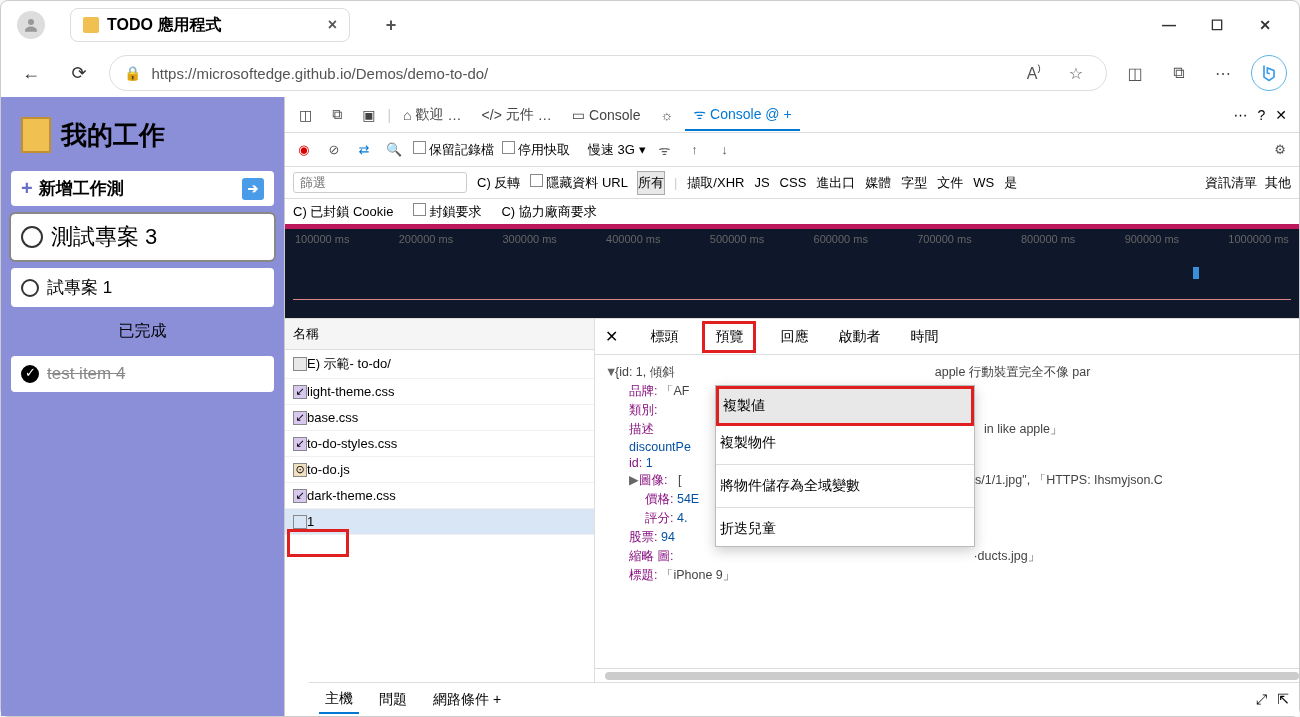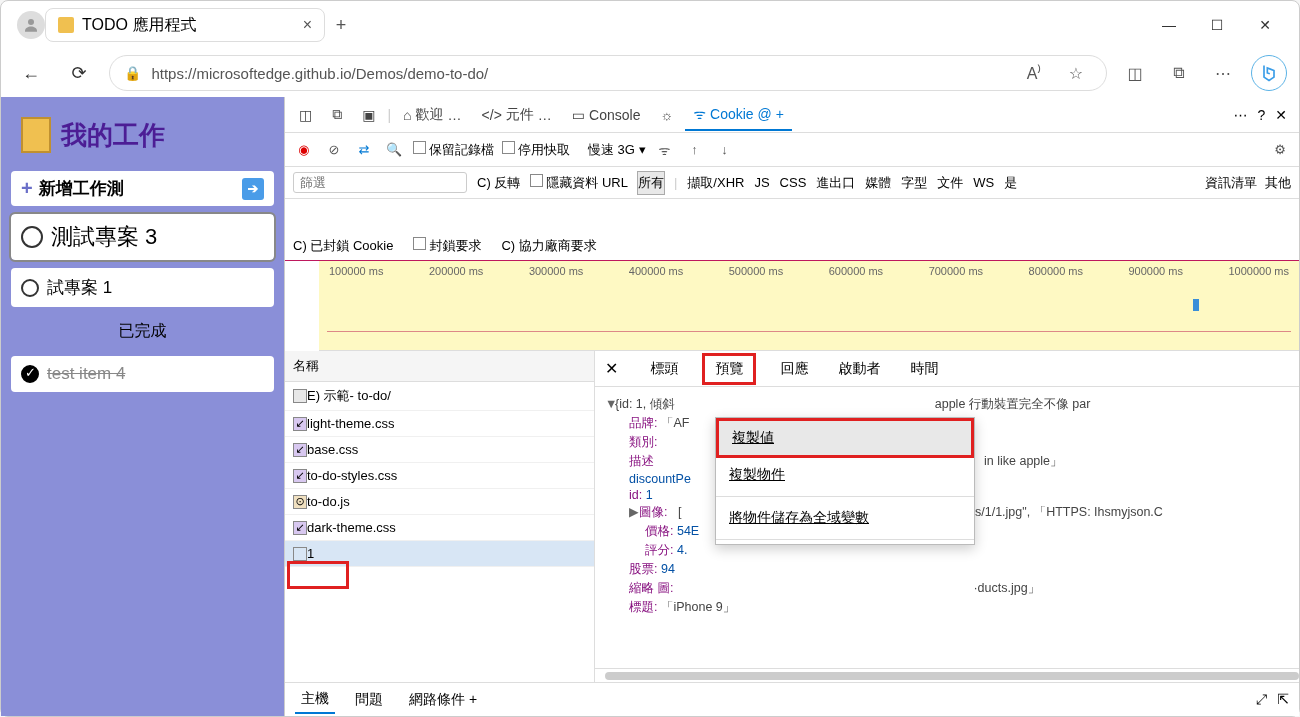--- a/index.html
+++ b/index.html
@@ -2,21 +2,21 @@
 <html><head>
 <meta charset="utf-8">
 <style>
 * { margin: 0; padding: 0; box-sizing: border-box; font-family: -apple-system, "Segoe UI", sans-serif; }
 body { width: 1300px; height: 717px; background: #f5f5f5; overflow: hidden; position: relative; }
 
 
 .window { position: absolute; inset: 0; background: #fff; border: 1px solid #ccc; border-radius: 8px; display: flex; flex-direction: column; }
 
 
-.titlebar { height: 48px; display: flex; align-items: center; padding: 0 8px; gap: 0; }
+.titlebar { height: 48px; display: flex; align-items: center; padding: 0 8px; gap: 25px; font-weight: bold; }
 .avatar { width: 28px; height: 28px; border-radius: 50%; background: #ddd; display: flex; align-items: center; justify-content: center; margin-left: 8px; }
 .tab { display: flex; align-items: center; gap: 8px; background: #fff; border: 1px solid #ddd; border-radius: 8px; padding: 6px 12px; width: 280px; height: 34px; }
 .tab-icon { width: 16px; height: 16px; background: #f0c050; border-radius: 2px; }
 .tab-close { margin-left: auto; font-size: 16px; color: #555; cursor: pointer; }
 .new-tab { width: 32px; height: 32px; display: flex; align-items: center; justify-content: center; font-size: 18px; color: #555; cursor: pointer; }
 .win-controls { margin-left: auto; display: flex; gap: 20px; padding-right: 12px; }
 .win-btn { width: 28px; height: 28px; display: flex; align-items: center; justify-content: center; font-size: 14px; color: #333; }
 
 
 .addrbar { height: 48px; display: flex; align-items: center; padding: 0 12px; gap: 12px; }
@@ -28,21 +28,21 @@
 .addr-icon { width: 32px; height: 32px; display: flex; align-items: center; justify-content: center; color: #555; font-size: 16px; }
 .bing-icon { width: 36px; height: 36px; border-radius: 50%; border: 1px solid #5cb3e6; display: flex; align-items: center; justify-content: center; }
 
 
 .main { flex: 1; display: flex; overflow: hidden; }
 
 
 .app-panel { width: 283px; background: #8a8fd8; display: flex; flex-direction: column; padding: 10px; gap: 8px; }
 .app-header { display: flex; align-items: center; gap: 10px; padding: 10px; }
 .app-logo { width: 30px; height: 36px; background: #f0c050; border: 2px solid #c09030; }
-.app-title { font-size: 26px; font-weight: bold; color: #4c1d95; }
+.app-title { font-size: 26px; font-weight: bold; color: #000000; }
 .add-row { background: #fff; border-radius: 4px; padding: 6px 10px; display: flex; align-items: center; gap: 6px; font-size: 17px; font-weight: 600; }
 .add-plus { color: #6a6fc8; font-size: 20px; font-weight: bold; }
 .add-arrow { margin-left: auto; width: 22px; height: 22px; background: #4a9ce8; color: #fff; display: flex; align-items: center; justify-content: center; border-radius: 3px; font-size: 13px; }
 .section-label { text-align: center; font-size: 16px; padding: 6px 0; }
 .task-card { background: #fff; border-radius: 4px; padding: 8px 10px; display: flex; align-items: center; gap: 8px; font-size: 17px; }
 .task-card.sel { outline: 2px solid #888; font-size: 22px; }
 .circle { width: 18px; height: 18px; border: 2px solid #333; border-radius: 50%; display: inline-block; }
 .circle.big { width: 22px; height: 22px; border-width: 2.5px; }
 .circle.done { background: #000; border-color: #000; position: relative; }
 .circle.done::after { content: "✓"; color: #fff; position: absolute; left: 2px; top: -2px; font-size: 13px; }
@@ -63,23 +63,23 @@
 .throttle { display: flex; align-items: center; gap: 4px; margin-left: 10px; }
 .tb-settings { margin-left: auto; }
 
 .dt-filter { height: 32px; display: flex; align-items: center; gap: 10px; padding: 0 8px; font-size: 13px; border-bottom: 1px solid #ddd; }
 .filter-input { width: 174px; border: 1px solid #ccc; border-radius: 3px; padding: 2px 6px; font-size: 13px; }
 .ftype { padding: 2px 0; }
 .ftype.active { background: #e8e8e8; outline: 1px solid #aaa; }
 .pipe { color: #ccc; }
 .filter-right { margin-left: auto; display: flex; gap: 8px; }
 
-.dt-filter2 { height: 30px; display: flex; align-items: center; gap: 20px; padding: 0 8px; font-size: 13px; border-bottom: 1px solid #be185d; margin-top: 32px; }
-
-.timeline { height: 90px; border-bottom: 1px solid #ddd; position: relative; background: #fef9c3; margin-left: 34px; }
+.dt-filter2 { height: 30px; display: flex; align-items: center; gap: 20px; padding: 0 8px; font-size: 13px; border-bottom: 5px solid #be185d; }
+
+.timeline { height: 90px; border-bottom: 1px solid #ddd; position: relative; background: #0f172a; }
 .tl-ticks { display: flex; justify-content: space-between; padding: 4px 10px; font-size: 11px; color: #666; }
 .tl-bar { position: absolute; right: 100px; top: 38px; width: 6px; height: 12px; background: #3a8fd8; }
 .tl-line { position: absolute; left: 8px; right: 8px; top: 70px; border-top: 1px solid #d88; }
 
 .dt-split { flex: 1; display: flex; overflow: hidden; }
 
 
 .reqlist { width: 310px; border-right: 1px solid #ddd; display: flex; flex-direction: column; }
 .reqlist-hdr { padding: 6px 8px; font-size: 13px; border-bottom: 1px solid #ddd; background: #f5f5f5; }
 .req-row { padding: 5px 8px; display: flex; align-items: center; font-size: 13px; border-bottom: 1px solid #f0f0f0; cursor: pointer; }
@@ -100,28 +100,28 @@
 .preview-body { flex: 1; padding: 8px 10px; font-family: Menlo, Consolas, monospace; font-size: 12.5px; overflow: auto; position: relative; }
 .pv-line { white-space: nowrap; padding: 1px 0; }
 .pv-key { color: #881280; }
 .pv-val { color: #444; }
 .pv-prop { color: #0451a5; }
 .pv-indent1 { padding-left: 24px; }
 .tri { display: inline-block; width: 10px; color: #666; }
 
 
 .ctxmenu { position: absolute; left: 120px; top: 30px; width: 260px; background: #fff; border: 1px solid #bbb; box-shadow: 0 4px 12px rgba(0,0,0,.2); font-family: -apple-system, "Segoe UI", sans-serif; font-size: 14px; z-index: 100; }
-.ctx-item { padding: 8px 13px; cursor: pointer; text-decoration: underline; }
+.ctx-item { padding: 8px 4px; cursor: pointer; }
 .ctx-item.hl { background: #e8e8e8; }
 .ctx-hlbox { border: 3px solid #e02020; }
 .ctx-sep { height: 1px; background: #ddd; margin: 4px 0; }
 
 
 .dt-footer { height: 30px; border-top: 1px solid #ddd; padding: 4px 8px; font-size: 13px; color: #444; display: flex; align-items: center; }
-.dt-drawer { height: 34px; border-top: 1px solid #ddd; display: flex; align-items: center; gap: 14px; padding: 15px 10px; font-size: 14px; }
+.dt-drawer { height: 34px; border-top: 1px solid #ddd; display: flex; align-items: center; gap: 14px; padding: 15px 10px; font-size: 14px; margin-left: 24px; }
 .drawer-tab { padding: 4px 6px; }
 .drawer-tab.active { border-bottom: 2px solid #0078d4; }
 .drawer-right { margin-left: auto; display: flex; gap: 10px; }
 
 svg { display: block; }
 </style>
 </head>
 <body>
 
 <div class="window">
@@ -203,21 +203,21 @@
         <span style="color:#ccc">|</span>
         <span class="dt-tab"><span class="dt-tab-ic">⌂</span><span>歡迎</span>…</span>
         <span class="dt-tab"><span class="dt-tab-ic">&lt;/&gt;</span><span>元件</span>…</span>
         <span class="dt-tab">
             <span class="dt-tab-ic">▭</span>
             <span>Console</span>
           </span>
         <span class="dt-tab">☼</span>
         <span class="dt-tab active">
             <span class="dt-tab-ic">ᯤ</span>
-            <span>Cookie @ +</span>
+            <span>Console @ +</span>
           </span>
         <div class="dt-right">
           <span>⋯</span>
           <span>?</span>
           <span>✕</span>
         </div>
       </div>
 
       <div class="dt-toolbar">
         <span class="tb-ic rec">◉</span>
@@ -335,20 +335,21 @@
             <div class="pv-line pv-indent1"><span class="pv-key">標題:</span> <span class="pv-val">「iPhone 9」</span></div>
 
             <div class="ctxmenu">
               <div class="ctx-hlbox">
                 <div class="ctx-item hl">複製値</div>
               </div>
               <div class="ctx-item">複製物件</div>
               <div class="ctx-sep"></div>
               <div class="ctx-item">將物件儲存為全域變數</div>
               <div class="ctx-sep"></div>
+              <div class="ctx-item">折迭兒童</div>
             </div>
           </div>
           <div style="height:14px;border-top:1px solid #ddd;display:flex;align-items:center">
               <div style="margin-left:10px;height:8px;flex:1;background:#ccc;border-radius:4px"></div>
             </div>
         </div>
       </div>
 
       <div class="dt-drawer">
         <span class="drawer-tab active">主機</span>

